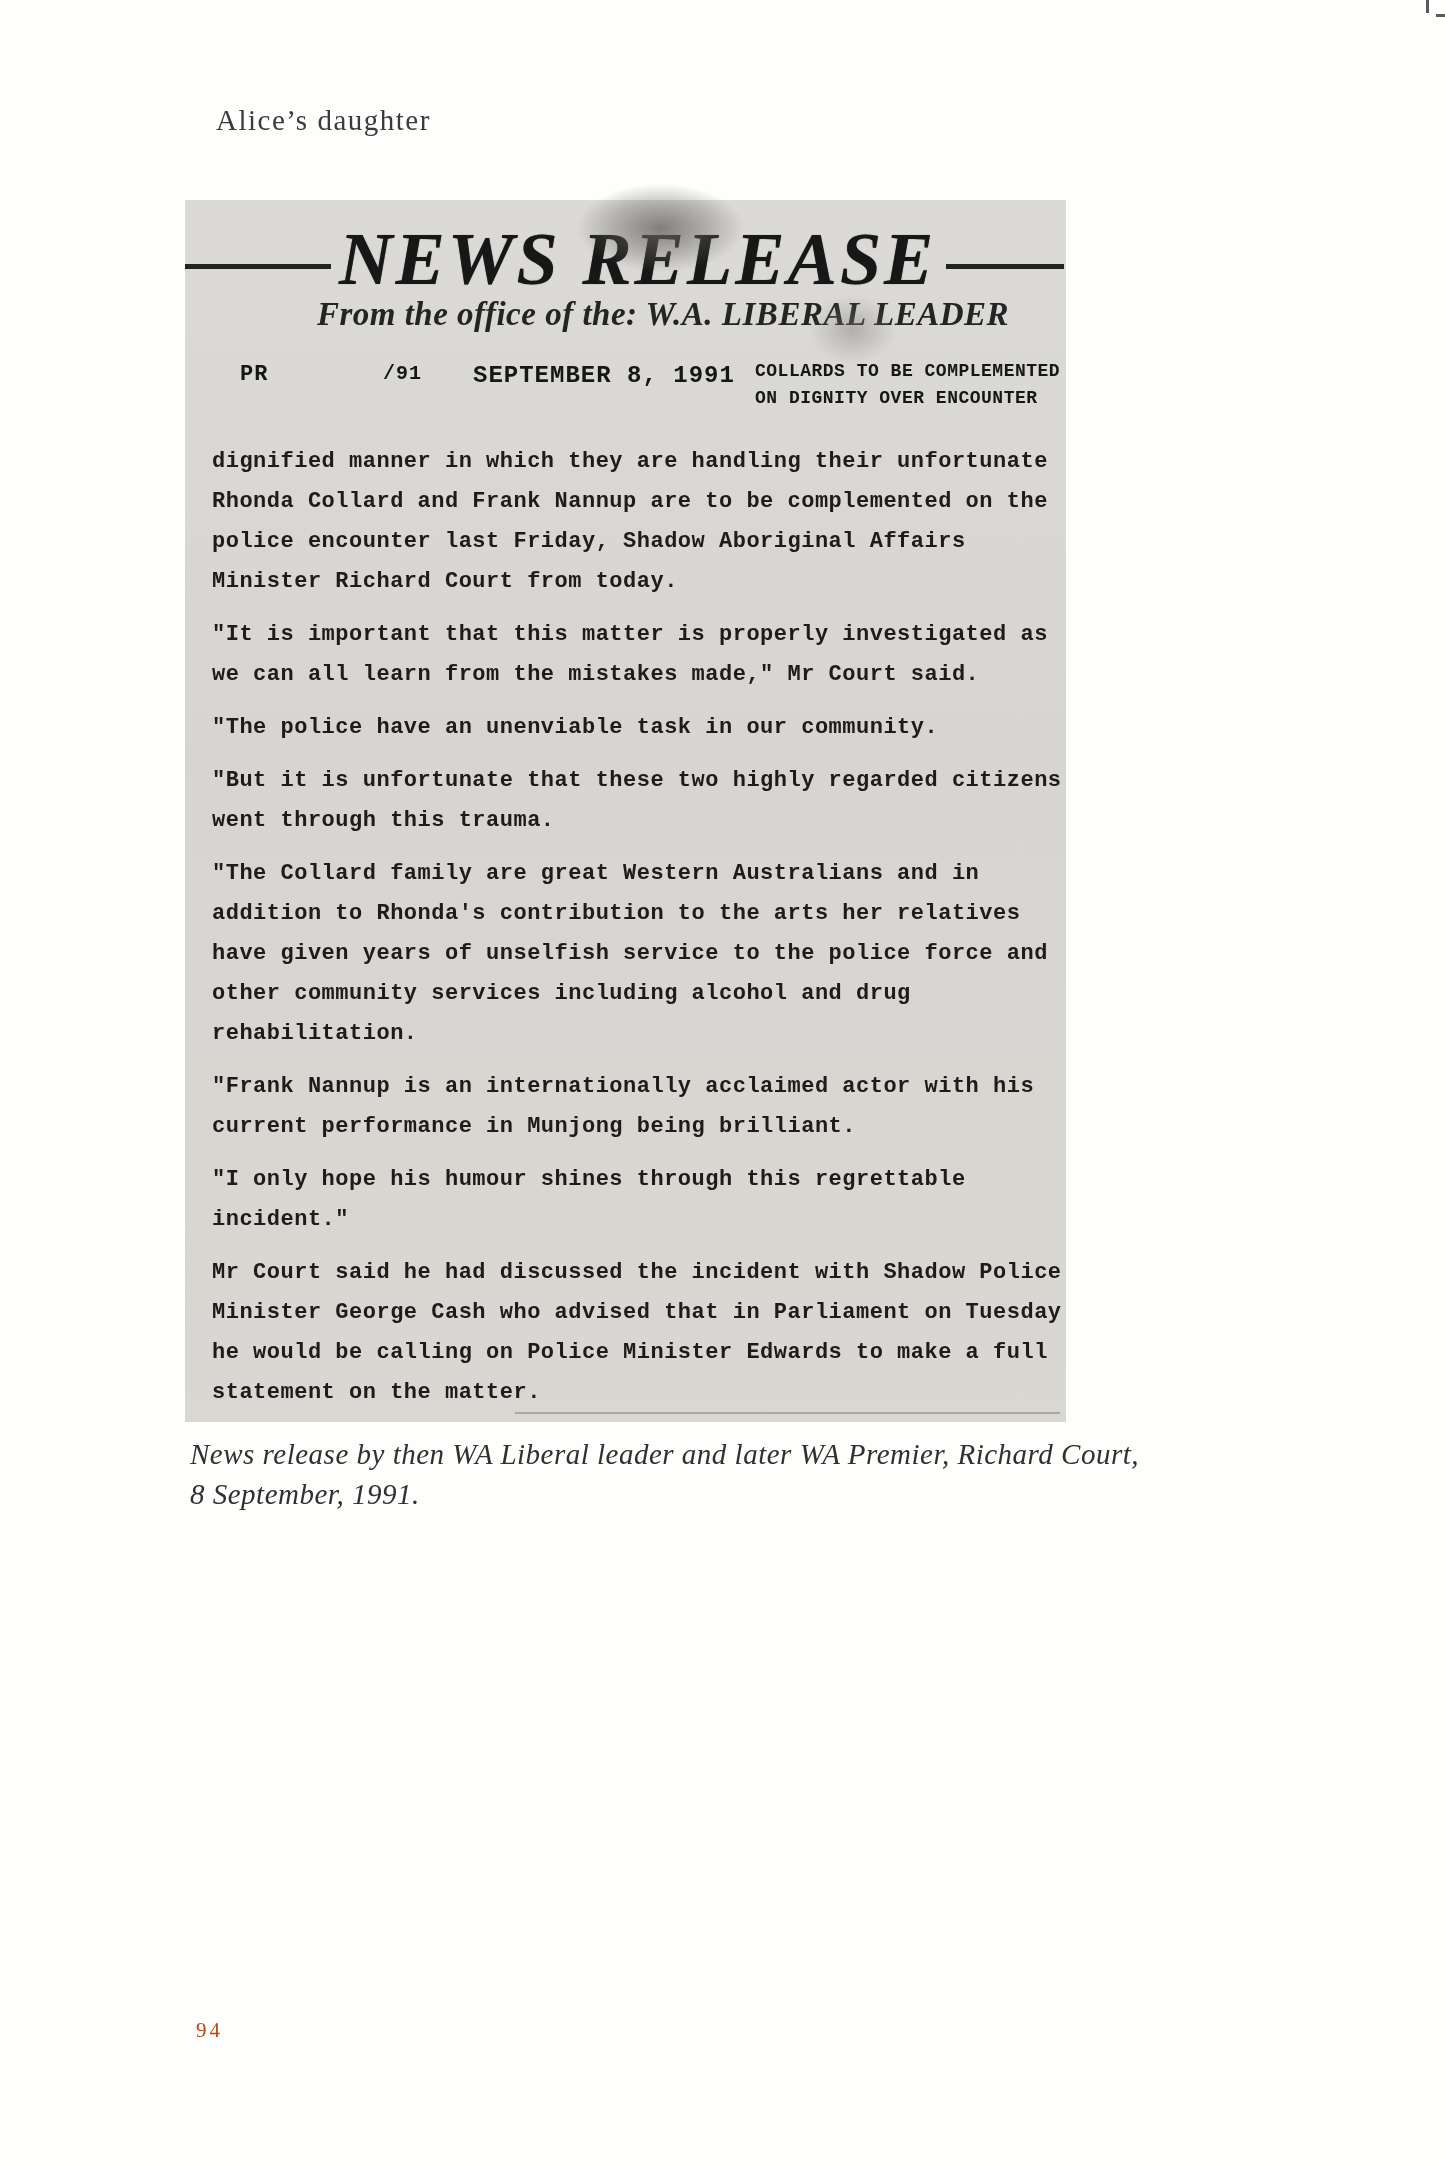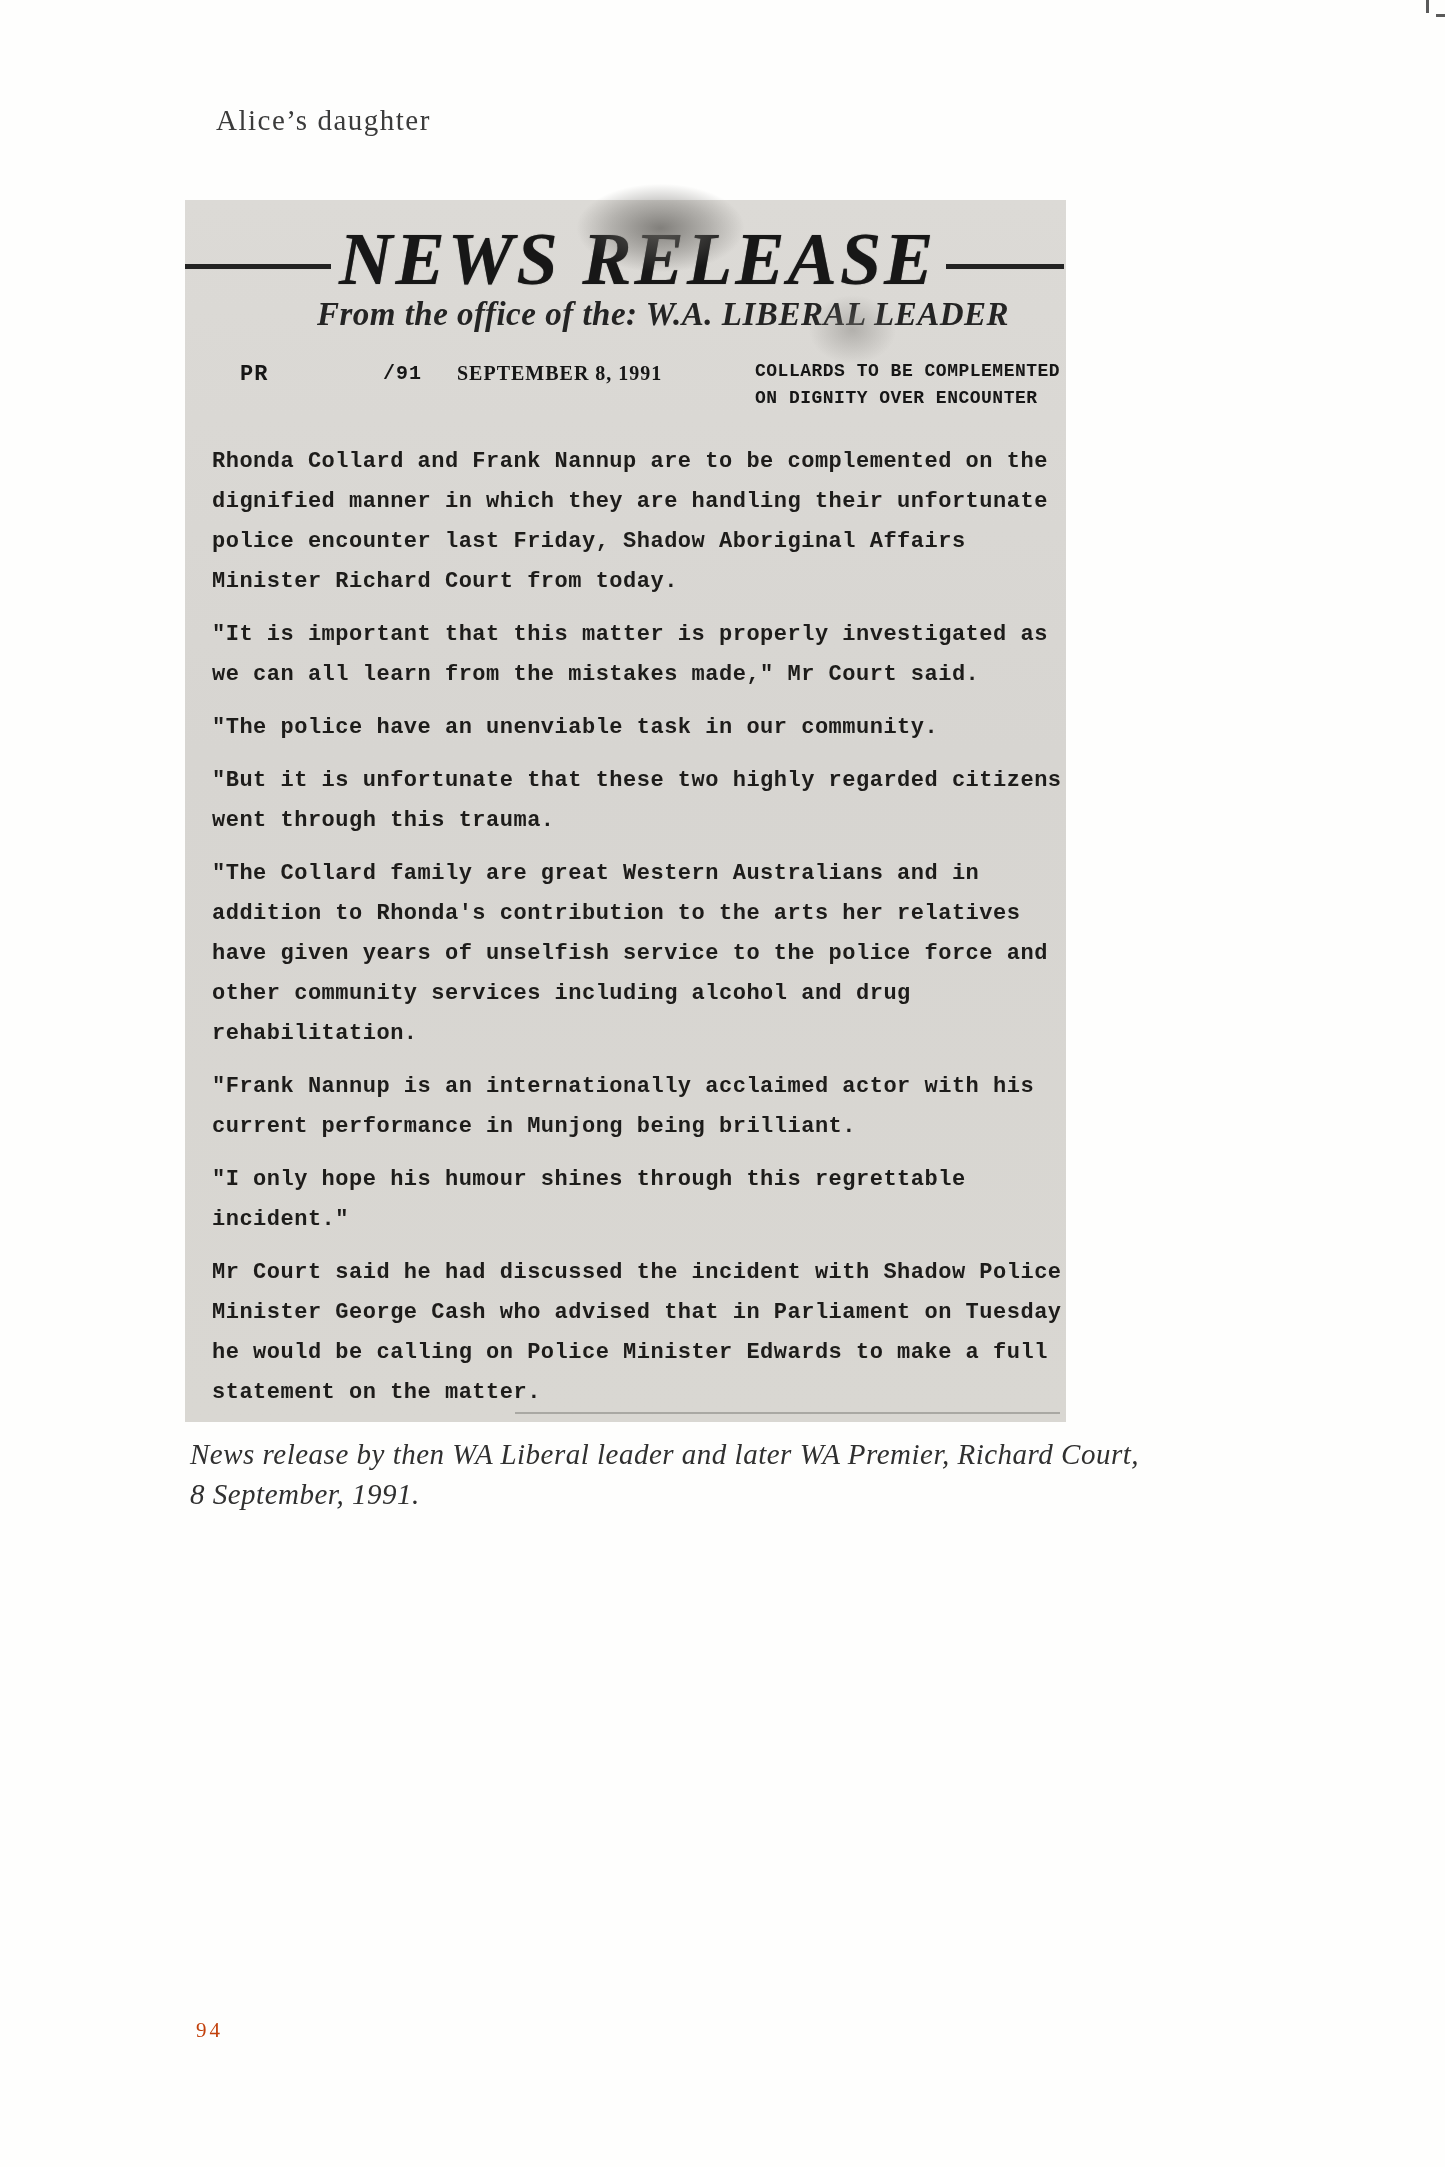--- a/index.html
+++ b/index.html
@@ -54,21 +54,21 @@
     letter-spacing:0.5px; color:#242424;
   }
 
   .meta-row {
     position:relative; height:86px; margin-top:14px;
     font-family:"Liberation Mono","DejaVu Sans Mono",monospace; font-weight:bold;
     color:#161616;
   }
   .meta-pr   { position:absolute; left:55px;  top:14px; font-size:22px; letter-spacing:1px; }
   .meta-num  { position:absolute; left:198px; top:14px; font-size:20px; letter-spacing:1px; }
-  .meta-date { position:absolute; left:272px; top:14px; font-size:20px; letter-spacing:1px;font-family:Liberation Serif, serif; }
+  .meta-date { position:absolute; left:288px; top:14px; font-size:24px; letter-spacing:1px; }
   .meta-headline { position:absolute; left:570px; top:10px; font-size:18px; letter-spacing:0.5px; }
   .meta-headline .hl { display:block; line-height:27px; white-space:nowrap; }
 
   .doc-body {
     margin-top:8px; padding-left:27px;
     font-family:"Liberation Mono","DejaVu Sans Mono",monospace;
     font-weight:bold; font-size:22px; letter-spacing:0.5px; color:#1d1c1a;
   }
   .para { margin:0 0 13px 0; }
   .bline { line-height:40px; white-space:pre; }
@@ -116,22 +116,22 @@
       <span class="meta-num">/91</span>
       <span class="meta-date">SEPTEMBER 8, 1991</span>
       <span class="meta-headline">
         <span class="hl">COLLARDS TO BE COMPLEMENTED</span>
         <span class="hl">ON DIGNITY OVER ENCOUNTER</span>
       </span>
     </div>
 
     <div class="doc-body">
       <div class="para">
+        <div class="bline">dignified manner in which they are handling their unfortunate</div>
         <div class="bline">Rhonda Collard and Frank Nannup are to be complemented on the</div>
-        <div class="bline">dignified manner in which they are handling their unfortunate</div>
         <div class="bline">police encounter last Friday, Shadow Aboriginal Affairs</div>
         <div class="bline">Minister Richard Court from today.</div>
       </div>
       <div class="para">
         <div class="bline">"It is important that this matter is properly investigated as</div>
         <div class="bline">we can all learn from the mistakes made," Mr Court said.</div>
       </div>
       <div class="para">
         <div class="bline">"The police have an unenviable task in our community.</div>
       </div>

